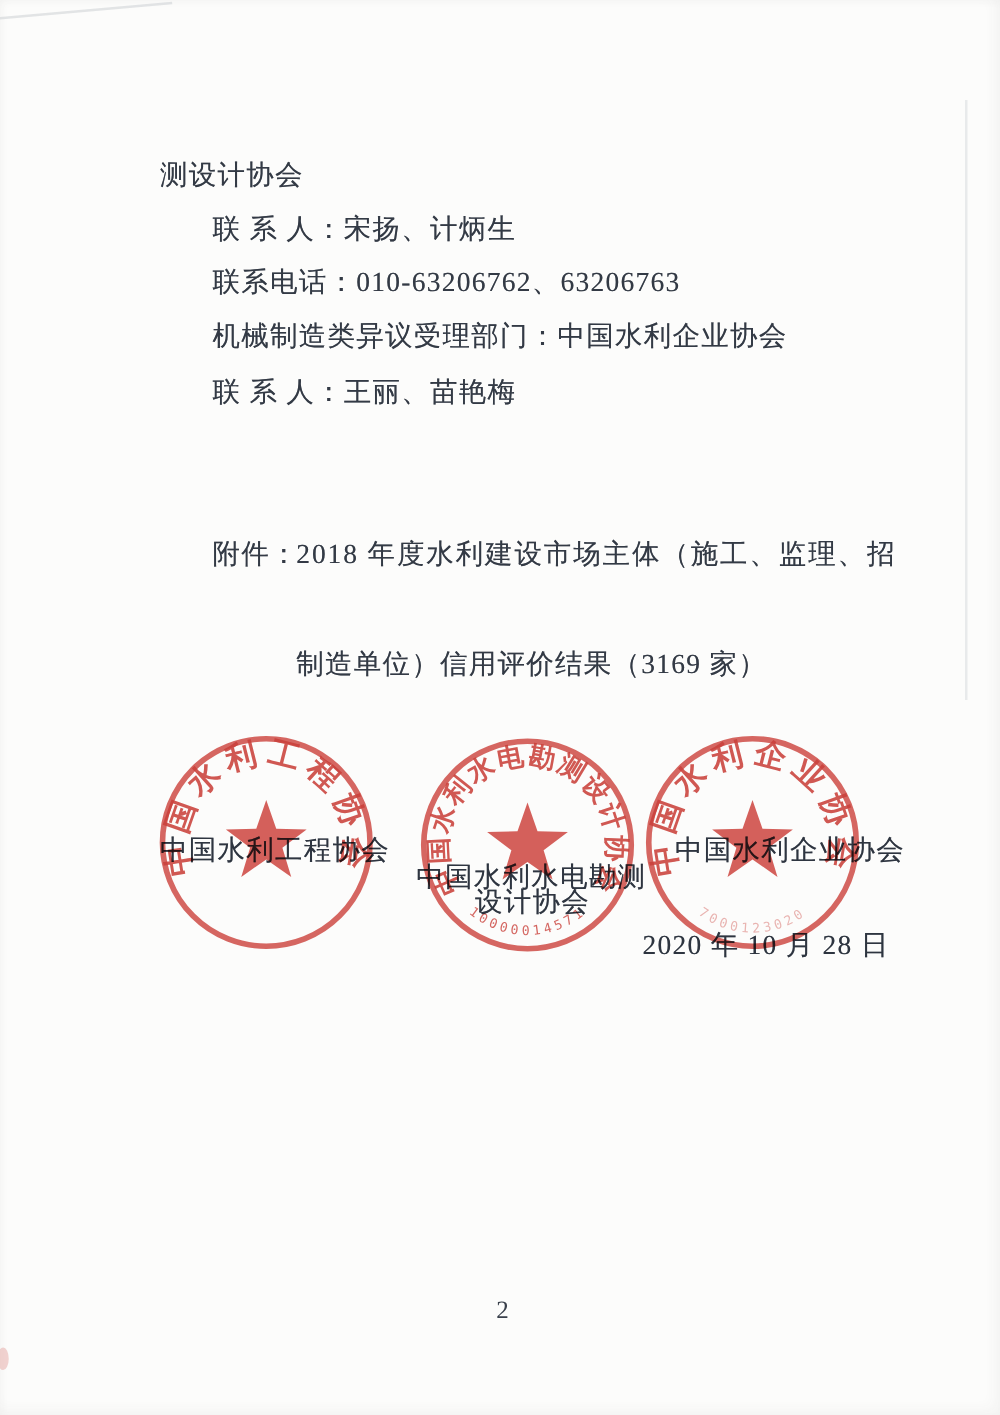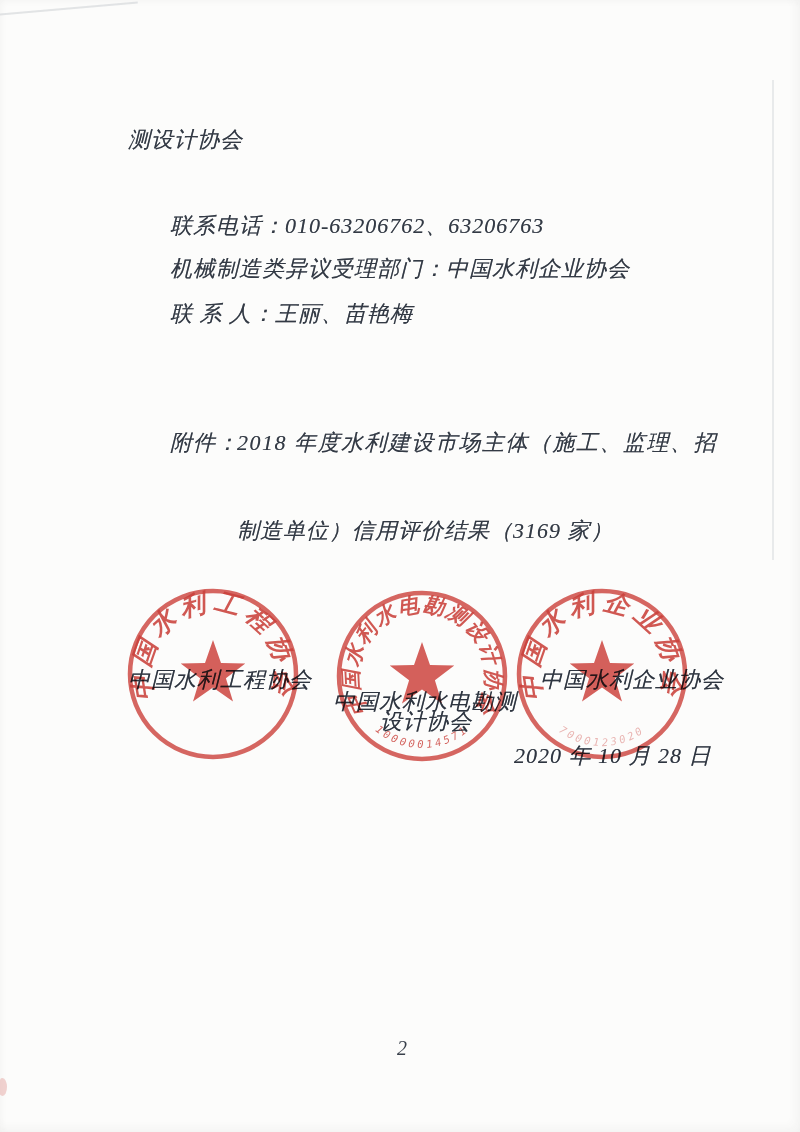--- a/index.html
+++ b/index.html
@@ -10,21 +10,20 @@
   html,body{margin:0;padding:0;}
   body{
     width:800px;height:1132px;
     background:#f4f4f3;
     font-family:"Liberation Serif","DejaVu Serif",serif;
   }
   .page{
     position:relative;width:800px;height:1132px;overflow:hidden;
     background:var(--page-bg);
     box-shadow:inset -4px -4px 10px rgba(60,60,70,.045), inset 2px 2px 6px rgba(60,60,70,.03);
-    font-style:italic;
   }
   .l{
     position:absolute;
     font-size:22px;line-height:1.15;
     color:var(--ink);
     letter-spacing:1px;
     white-space:pre;
     text-shadow:0 0 .4px rgba(51,58,69,.55);
   }
   .sig{
@@ -74,20 +73,21 @@
 </head>
 <body>
 
 <div class="page">
 
   <div class="artifact-top"></div>
   <div class="artifact-right"></div>
   <div class="smudge"></div>
 
   <p class="l" style="left:128px;top:105px;">测设计协会</p>
+  <p class="l" style="left:170px;top:148px;">联 系 人：宋扬、计炳生</p>
   <p class="l" style="left:170px;top:191px;">联系电话：010-63206762、63206763</p>
   <p class="l" style="left:170px;top:279px;">联 系 人：王丽、苗艳梅</p>
   <p class="l" style="left:170px;top:234px;">机械制造类异议受理部门：中国水利企业协会</p>
 
   <p class="l" style="left:170px;top:408px;">附件：</p>
   <p class="l" style="left:237px;top:408px;letter-spacing:1.5px;">2018 年度水利建设市场主体（施工、监理、招</p>
   <p class="l" style="left:237px;top:496px;">制造单位）信用评价结果（3169 家）</p>
 
   <p class="sig" style="left:128px;top:645px;">中国水利工程协会</p>
   <p class="sig" style="left:333px;top:645px;margin-top:44px;">中国水利水电勘测</p>

